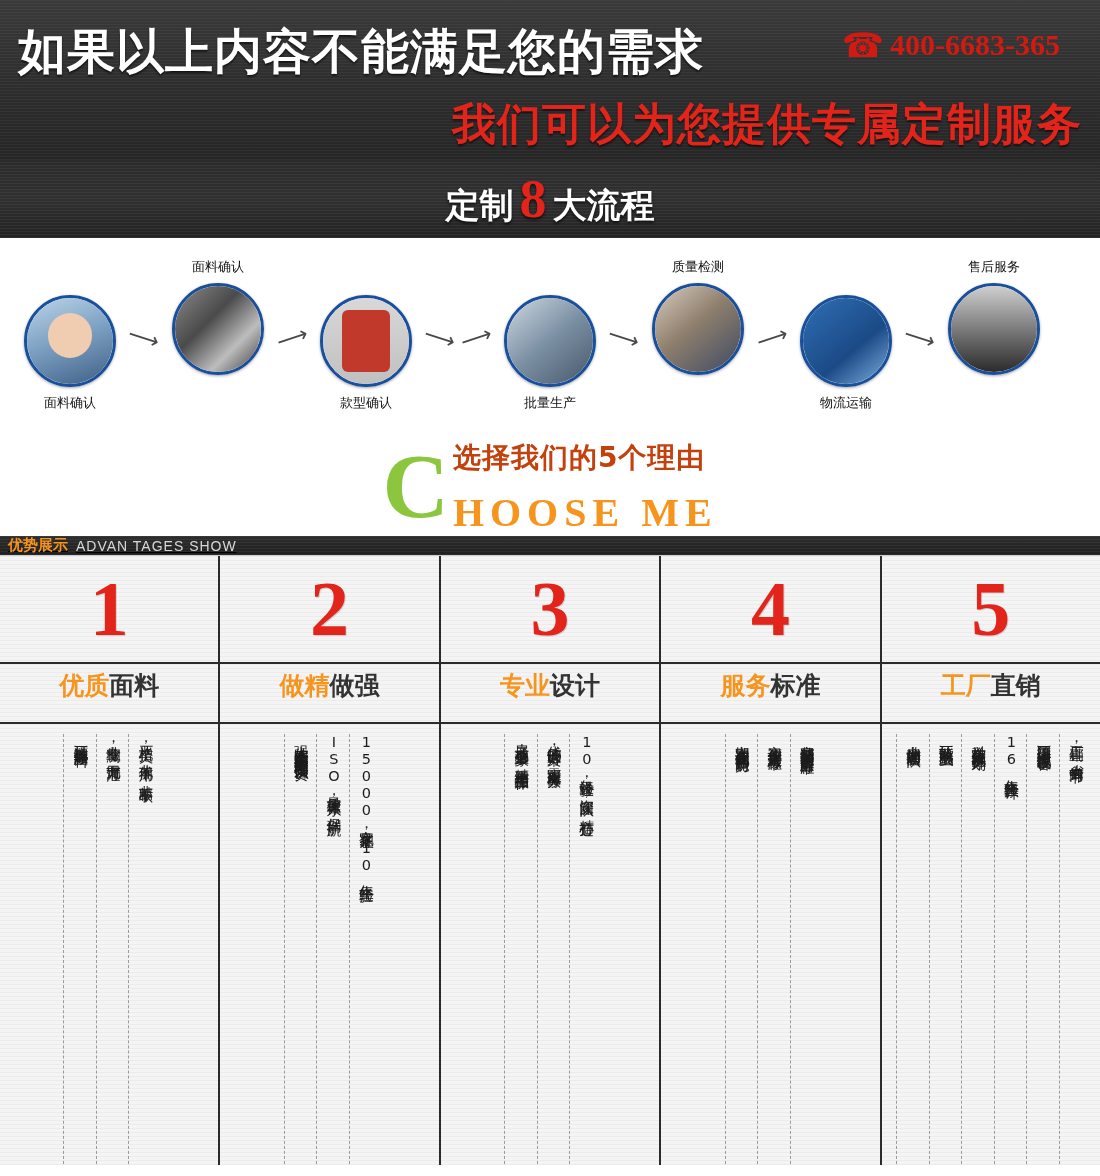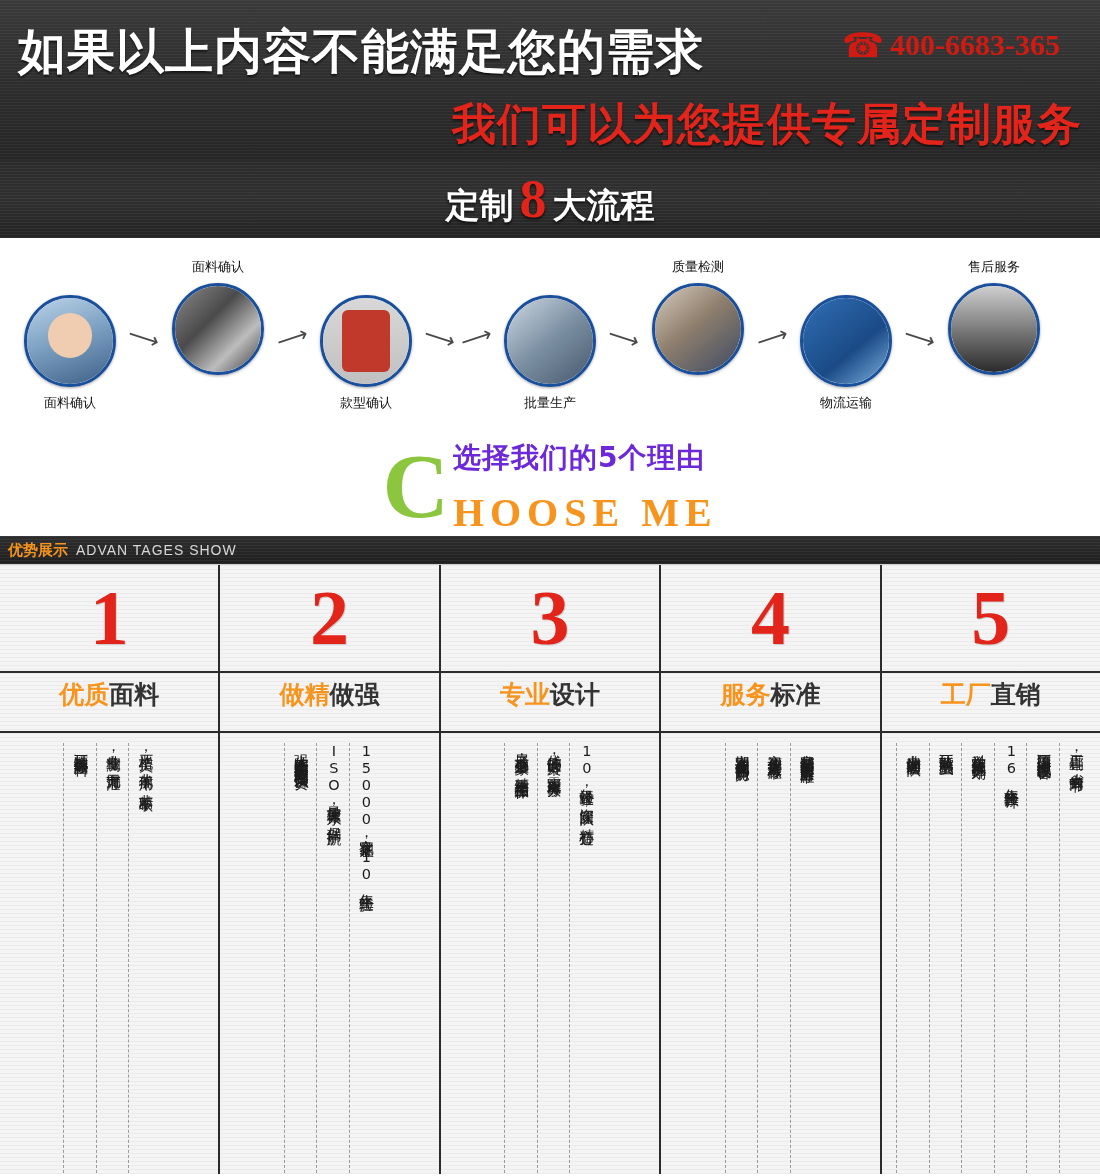--- a/index.html
+++ b/index.html
@@ -121,35 +121,35 @@
     display:flex; align-items:center; justify-content:center;
   }
   .choose-inner { position:relative; display:flex; align-items:center; }
   .big-c {
     font-size:92px; font-weight:bold; color:#8cc63f;
     font-family:"Liberation Serif", serif;
     line-height:0.9; margin-right:4px;
   }
   .choose-text { display:flex; flex-direction:column; }
   .choose-cn {
-    font-size:28px; color:#6d28d9; font-weight:bold; letter-spacing:1px;
+    font-size:28px; color:#c2410c; font-weight:bold; letter-spacing:1px;
     font-family:"DejaVu Sans", sans-serif; margin-bottom:16px;
   }
   .choose-en {
     font-size:40px; color:#f7941e; font-weight:bold; letter-spacing:6px;
     font-family:"Liberation Serif", serif; line-height:1;
   }
 
   
   .adv-bar {
-    position:relative; width:1100px; height:28px;
+    position:relative; width:1100px; height:19px;
     background:
       repeating-linear-gradient(0deg, rgba(255,255,255,0.05) 0px, rgba(255,255,255,0.05) 1px, rgba(0,0,0,0) 1px, rgba(0,0,0,0) 3px),
       linear-gradient(180deg,#2e2e2e,#1f1f1f);
-    display:flex; align-items:center; padding-left:8px; gap:8px;
+    display:flex; align-items:center; padding-left:8px; gap:8px;text-decoration:underline;
   }
   .adv-cn { color:#f7941e; font-size:15px; font-weight:bold; font-family:"DejaVu Sans", sans-serif; }
   .adv-en { color:#d8d8d8; font-size:14px; letter-spacing:1px; font-family:"Liberation Sans", sans-serif; }
 
   
   .reasons {
     position:relative; width:1100px; height:610px;
     background:
       repeating-linear-gradient(0deg, rgba(0,0,0,0.035) 0px, rgba(0,0,0,0.035) 1px, rgba(0,0,0,0) 1px, rgba(0,0,0,0) 4px),
       #f4f4f4;

